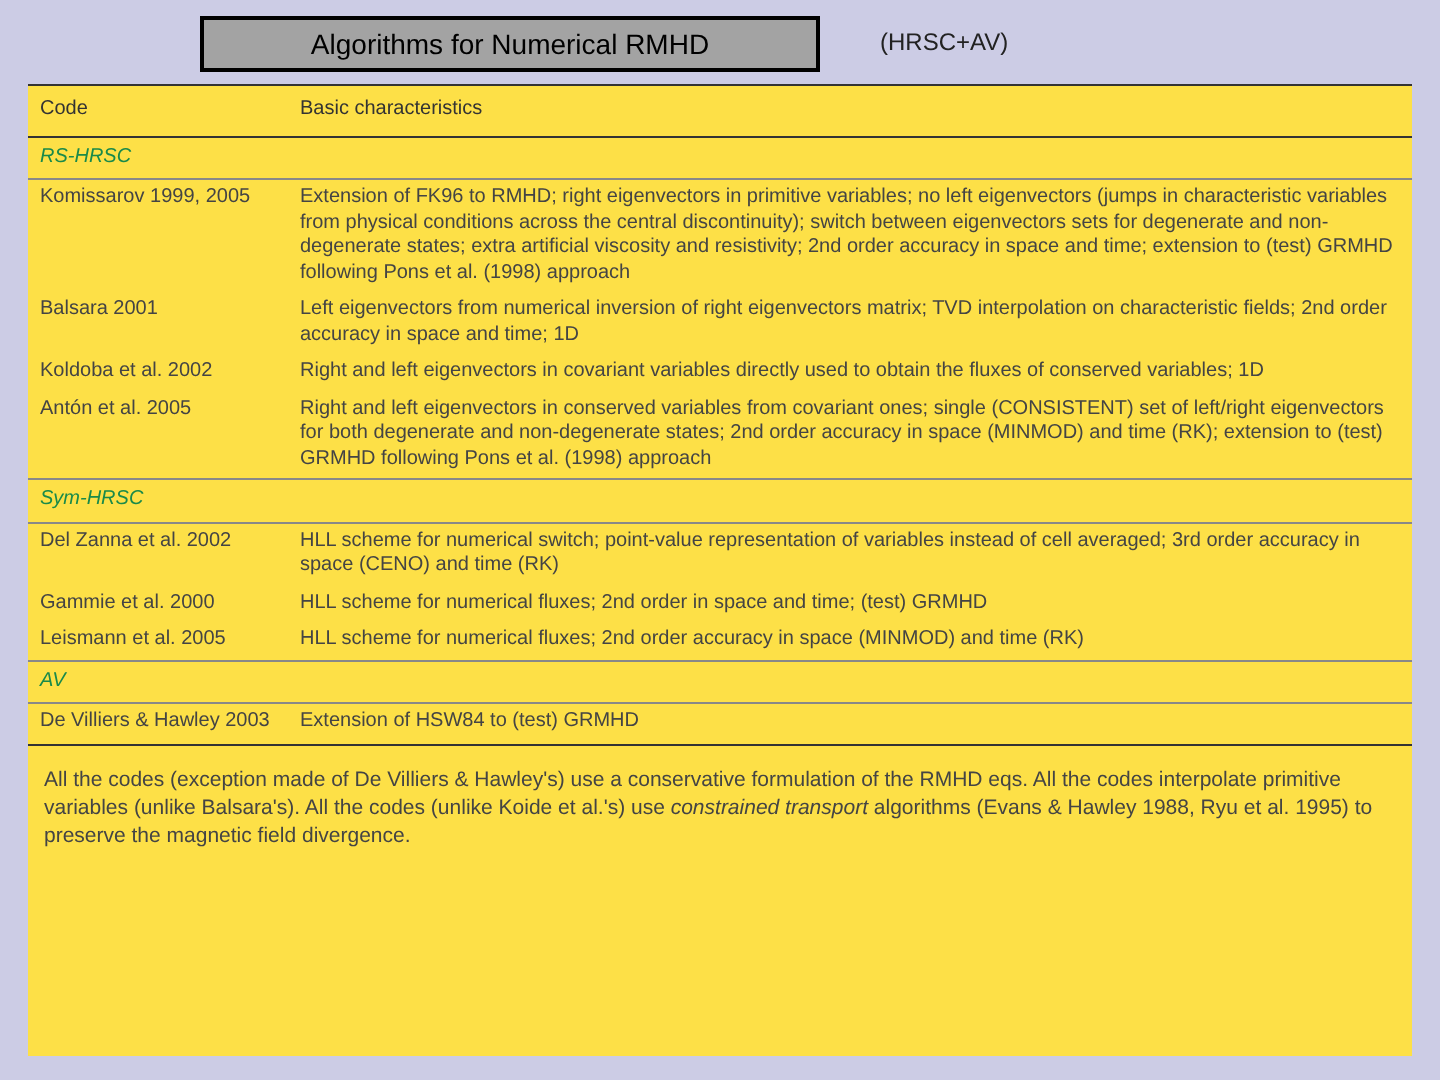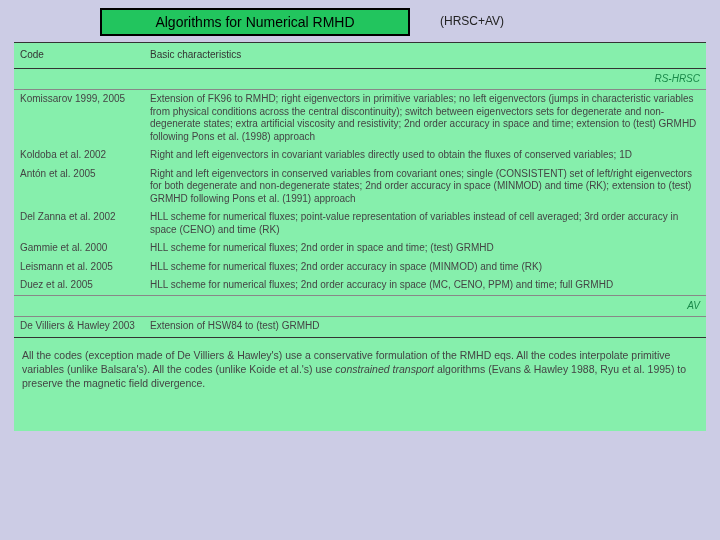--- a/index.html
+++ b/index.html
@@ -10,63 +10,63 @@
     font-family: Arial, Helvetica, sans-serif;
     overflow: hidden;
     position: relative;
   }
   .title-box {
     position: absolute;
     top: 8px;
     left: 100px;
     width: 310px;
     height: 28px;
-    background: #22c55e;
+    background: #a3a3a3;
     border: 2px solid #000;
     display: flex;
     align-items: center;
     justify-content: center;
     font-size: 14px;
     font-weight: 400;
   }
   .annot {
     position: absolute;
     top: 14px;
     left: 440px;
     font-size: 12px;
     color: #222;
   }
   .doc {
     position: absolute;
     top: 42px;
     left: 14px;
     width: 692px;
-    height: 389px;
-    background: #86efac;
+    height: 486px;
+    background: #fde047;
     font-size: 10px;
     color: #444;
     line-height: 1.25;
   }
   .tbl {
     width: 100%;
     border-collapse: collapse;
   }
   .tbl td {
     padding: 3px 6px 3px 6px;
     vertical-align: top;
   }
   .hdr td {
     border-top: 1.5px solid #333;
     border-bottom: 1px solid #333;
     padding-top: 6px;
     padding-bottom: 6px;
     color: #333;
   }
   .sect td {
-    text-align: right;
+    text-align: left;
     color: #1a8a4a;
     font-style: italic;
     padding-top: 4px;
     padding-bottom: 4px;
     border-bottom: 0.5px solid #888;
   }
   .sect-top td { border-top: 0.5px solid #888; }
   .final-rule td { border-bottom: 1.5px solid #333; padding:0; height:2px;}
   .code-col { width: 130px; }
   .foot {
@@ -93,42 +93,45 @@
       <td>Basic characteristics</td>
     </tr>
     <tr class="sect sect-top">
       <td colspan="2">RS-HRSC</td>
     </tr>
     <tr>
       <td class="code-col">Komissarov 1999, 2005</td>
       <td>Extension of FK96 to RMHD; right eigenvectors in primitive variables; no left eigenvectors (jumps in characteristic variables from physical conditions across the central discontinuity); switch between eigenvectors sets for degenerate and non-degenerate states; extra artificial viscosity and resistivity; 2nd order accuracy in space and time; extension to (test) GRMHD following Pons et al. (1998) approach</td>
     </tr>
     <tr>
+      <td class="code-col">Balsara 2001</td>
+      <td>Left eigenvectors from numerical inversion of right eigenvectors matrix; TVD interpolation on characteristic fields; 2nd order accuracy in space and time; 1D</td>
+    </tr>
+    <tr>
       <td class="code-col">Koldoba et al. 2002</td>
       <td>Right and left eigenvectors in covariant variables directly used to obtain the fluxes of conserved variables; 1D</td>
     </tr>
     <tr>
       <td class="code-col">Antón et al. 2005</td>
-      <td>Right and left eigenvectors in conserved variables from covariant ones; single (CONSISTENT) set of left/right eigenvectors for both degenerate and non-degenerate states; 2nd order accuracy in space (MINMOD) and time (RK); extension to (test) GRMHD following Pons et al. (1991) approach</td>
+      <td>Right and left eigenvectors in conserved variables from covariant ones; single (CONSISTENT) set of left/right eigenvectors for both degenerate and non-degenerate states; 2nd order accuracy in space (MINMOD) and time (RK); extension to (test) GRMHD following Pons et al. (1998) approach</td>
+    </tr>
+    <tr class="sect sect-top">
+      <td colspan="2">Sym-HRSC</td>
     </tr>
     <tr>
       <td class="code-col">Del Zanna et al. 2002</td>
-      <td>HLL scheme for numerical fluxes; point-value representation of variables instead of cell averaged; 3rd order accuracy in space (CENO) and time (RK)</td>
+      <td>HLL scheme for numerical switch; point-value representation of variables instead of cell averaged; 3rd order accuracy in space (CENO) and time (RK)</td>
     </tr>
     <tr>
       <td class="code-col">Gammie et al. 2000</td>
       <td>HLL scheme for numerical fluxes; 2nd order in space and time; (test) GRMHD</td>
     </tr>
     <tr>
       <td class="code-col">Leismann et al. 2005</td>
       <td>HLL scheme for numerical fluxes; 2nd order accuracy in space (MINMOD) and time (RK)</td>
-    </tr>
-    <tr>
-      <td class="code-col">Duez et al. 2005</td>
-      <td>HLL scheme for numerical fluxes; 2nd order accuracy in space (MC, CENO, PPM) and time; full GRMHD</td>
     </tr>
     <tr class="sect sect-top">
       <td colspan="2">AV</td>
     </tr>
     <tr>
       <td class="code-col">De Villiers &amp; Hawley 2003</td>
       <td>Extension of HSW84 to (test) GRMHD</td>
     </tr>
     <tr class="final-rule">
           <td colspan="2"></td>

